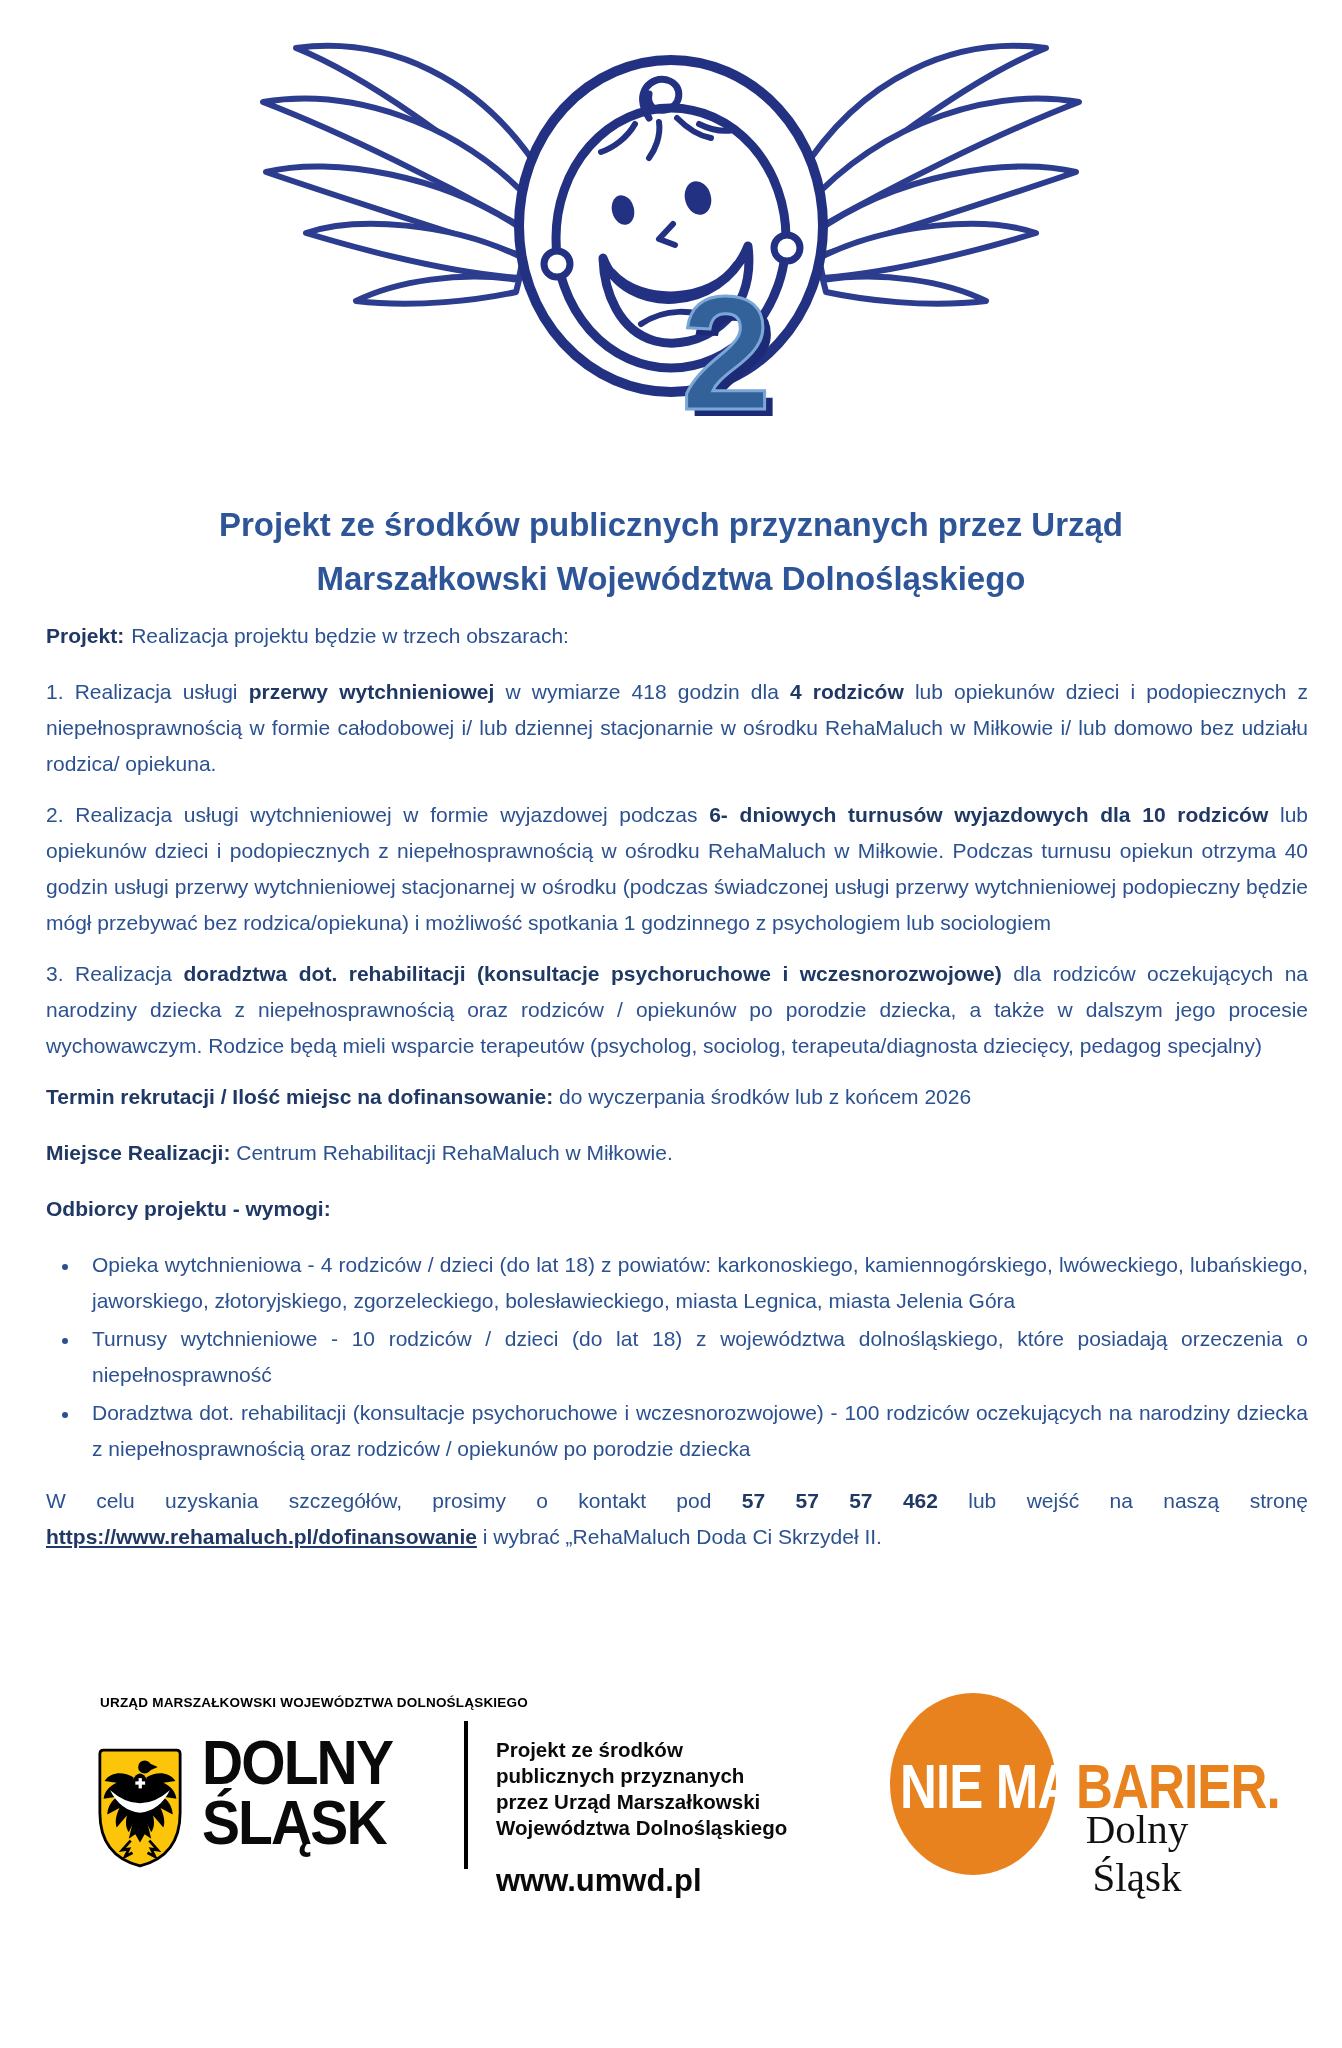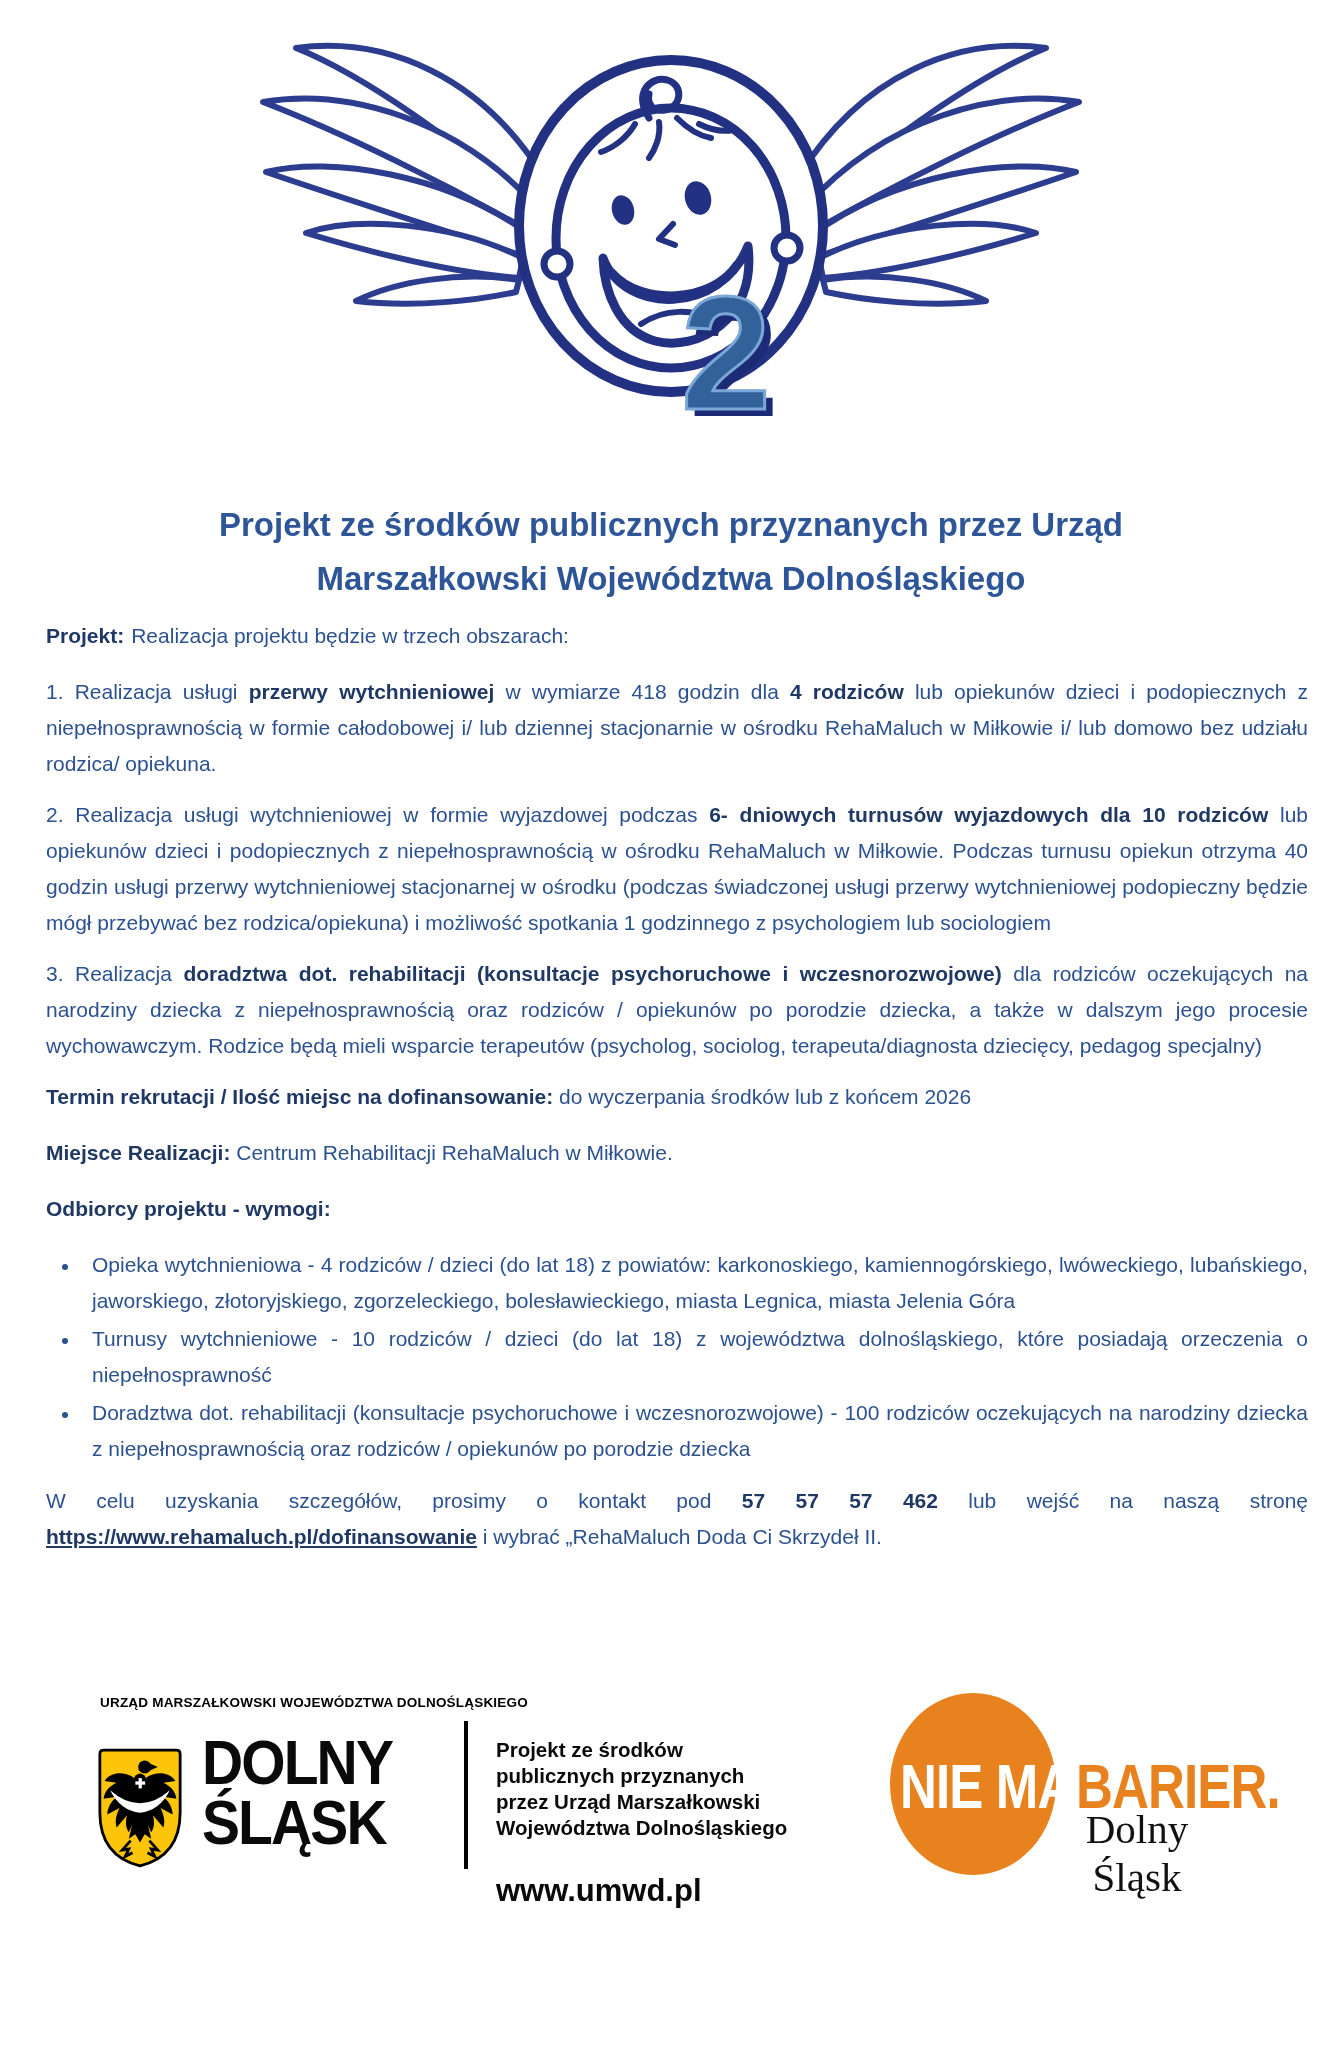--- a/index.html
+++ b/index.html
@@ -44,21 +44,21 @@
   .brand-row{display:flex;align-items:flex-start;margin-top:23px;}
   .coat{width:84px;height:150px;flex:0 0 auto;}
   .coat svg{width:100%;height:100%;display:block;}
   .brand-name{
     margin-left:20px;font-size:60px;font-weight:bold;line-height:0.95;
     letter-spacing:-2px;color:#0a0a0a;transform:scale(0.95,1.05);transform-origin:left top;
   }
   .f-divider{width:4px;height:148px;background:#000;flex:0 0 auto;margin:28px 28px 0 14px;}
   .f-mid{width:388px;flex:0 0 auto;padding-top:44px;}
   .funding-note{font-size:20.5px;font-weight:bold;line-height:26px;color:#0a0a0a;}
-  .umwd-url{font-size:31px;font-weight:bold;margin-top:32px;color:#0a0a0a;}
+  .umwd-url{font-size:31px;font-weight:bold;margin-top:22px;color:#0a0a0a;}
   .niema{position:relative;width:330px;height:195px;flex:0 0 auto;margin-left:0;}
   .niema-ellipse{position:absolute;left:6px;top:0;width:166px;height:182px;border-radius:50%;background:#e8821e;}
   .niema-text{
     position:absolute;left:16px;top:56px;white-space:nowrap;
     font-size:58px;font-weight:bold;letter-spacing:-1px;
     transform:scale(0.88,1.1);transform-origin:left top;
   }
   .niema-white{color:#ffffff;margin-right:3px;}
   .niema-orange{color:#e8821e;}
   .niema-tagline{position:absolute;left:176px;top:112px;font-family:"Liberation Serif",serif;font-size:41px;color:#111;text-align:center;}

